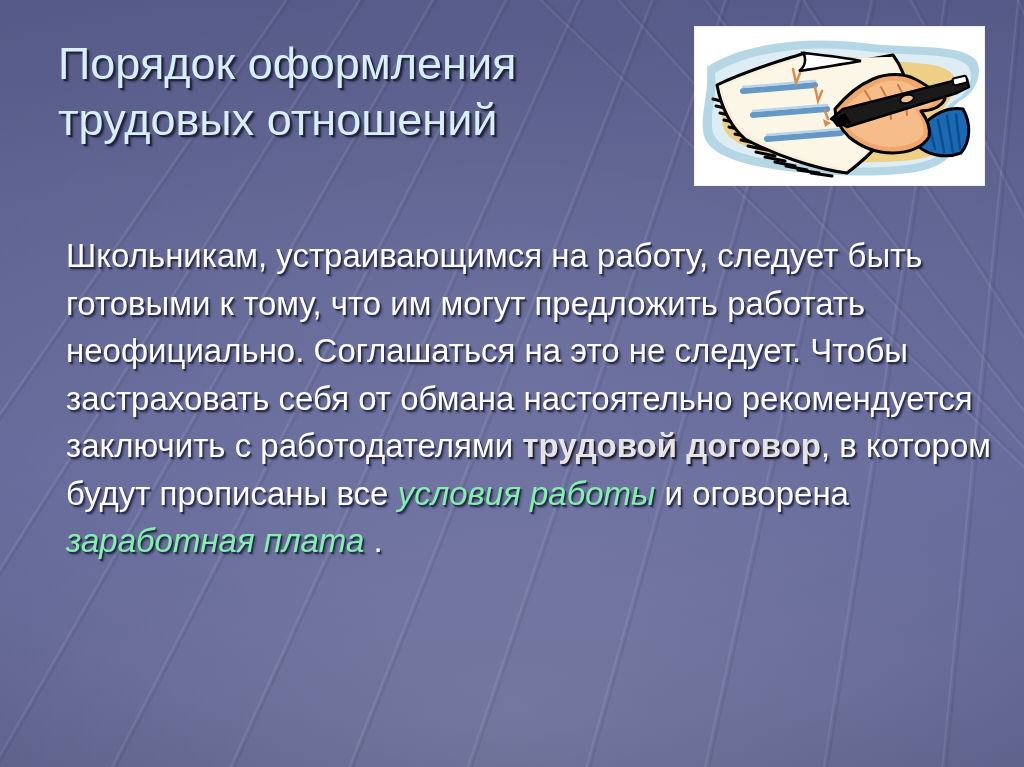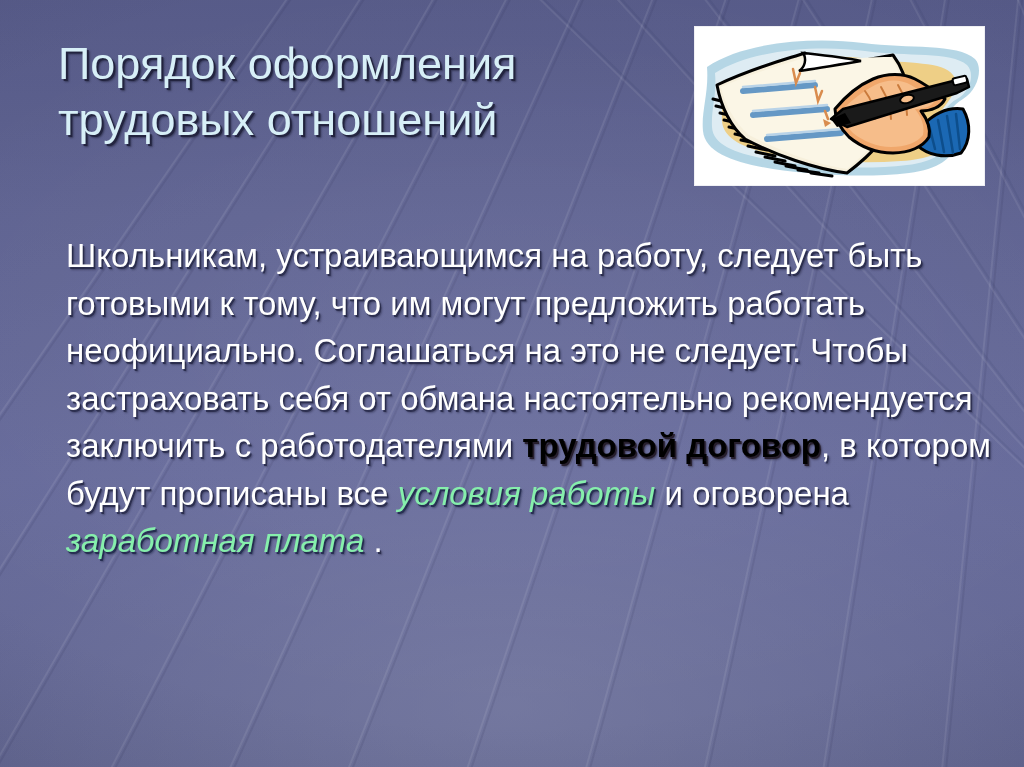--- a/index.html
+++ b/index.html
@@ -79,21 +79,21 @@
     width: 930px;
     font-size: 33px;
     line-height: 47.5px;
     color: #ffffff;
     text-shadow:
        1.5px 1.5px 0px rgba(35,38,68,0.80),
        2.5px 2.5px 2px rgba(28,30,58,0.45);
     text-align: left;
   }
   .em-red {
-    color: #000000;
+    color: #e5e5e5;
     font-weight: bold;
     text-shadow:
        1.5px 1.5px 0px rgba(30,20,30,0.80),
        2.5px 2.5px 2px rgba(25,18,28,0.45);
   }
   .em-blue {
     color: #86efac;
     font-style: italic;
     text-shadow:
        1.5px 1.5px 0px rgba(28,36,70,0.80),

